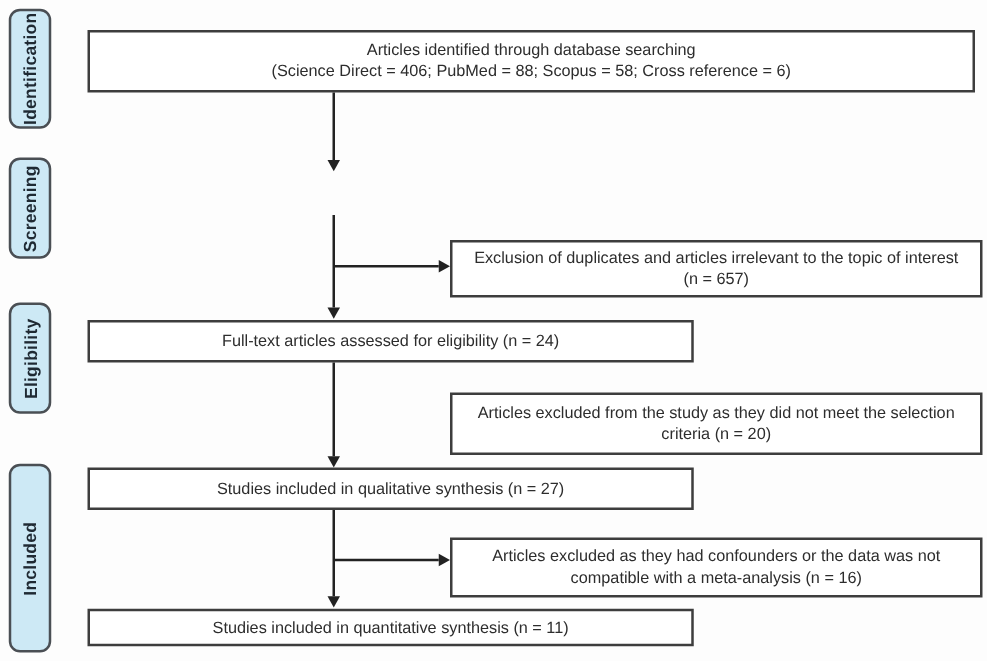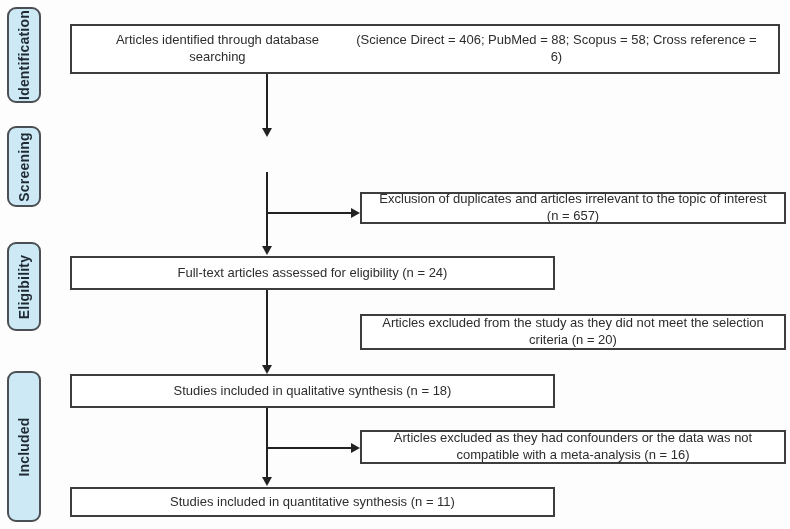--- a/index.html
+++ b/index.html
@@ -31,21 +31,21 @@
     font-size: 14px;
     color: #1f2a33;
     letter-spacing: 0.2px;
   }
   
   .fbox, .ebox {
     position: absolute;
     background: #ffffff;
     border: 2px solid #3d3d3d;
     display: flex;
-    flex-direction: row;
+    flex-direction: column;
     align-items: center;
     justify-content: center;
     text-align: center;
     font-size: 13px;
     line-height: 1.3;
     color: #2d2d2d;
     padding: 10px 14px;
   }
   .fbox { left: 70px; width: 485px; }
   .ebox { left: 360px; width: 426px; }
@@ -87,36 +87,36 @@
     <div>Articles identified through database searching</div>
     <div>(Science Direct = 406; PubMed = 88; Scopus = 58; Cross reference = 6)</div>
   </div>
 
 
   <div class="fbox" style="top:256px;height:34px;">
     <div>Full-text articles assessed for eligibility (n = 24)</div>
   </div>
 
   <div class="fbox" style="top:374px;height:34px;">
-    <div>Studies included in qualitative synthesis (n = 18)</div>
+    <div>Studies included in qualitative synthesis (n = 27)</div>
   </div>
 
   <div class="fbox" style="top:487px;height:30px;">
     <div>Studies included in quantitative synthesis (n = 11)</div>
   </div>
 
-  <div class="ebox" style="top:192px;height:32px;">
+  <div class="ebox" style="top:192px;height:46px;">
     <div>Exclusion of duplicates and articles irrelevant to the topic of interest (n = 657)</div>
   </div>
 
-  <div class="ebox" style="top:314px;height:36px;">
+  <div class="ebox" style="top:314px;height:50px;">
     <div>Articles excluded from the study as they did not meet the selection criteria (n = 20)</div>
   </div>
 
-  <div class="ebox" style="top:430px;height:34px;">
+  <div class="ebox" style="top:430px;height:48px;">
     <div>Articles excluded as they had confounders or the data was not compatible with a meta-analysis (n = 16)</div>
   </div>
 
   <div class="vline" style="top:74px;height:54px;"></div>
   <div class="arr-down" style="left:262px;top:128px;"></div>
 
   <div class="vline" style="top:172px;height:74px;"></div>
   <div class="arr-down" style="left:262px;top:246px;"></div>
 
   <div class="hline" style="left:267px;top:212px;width:84px;"></div>

